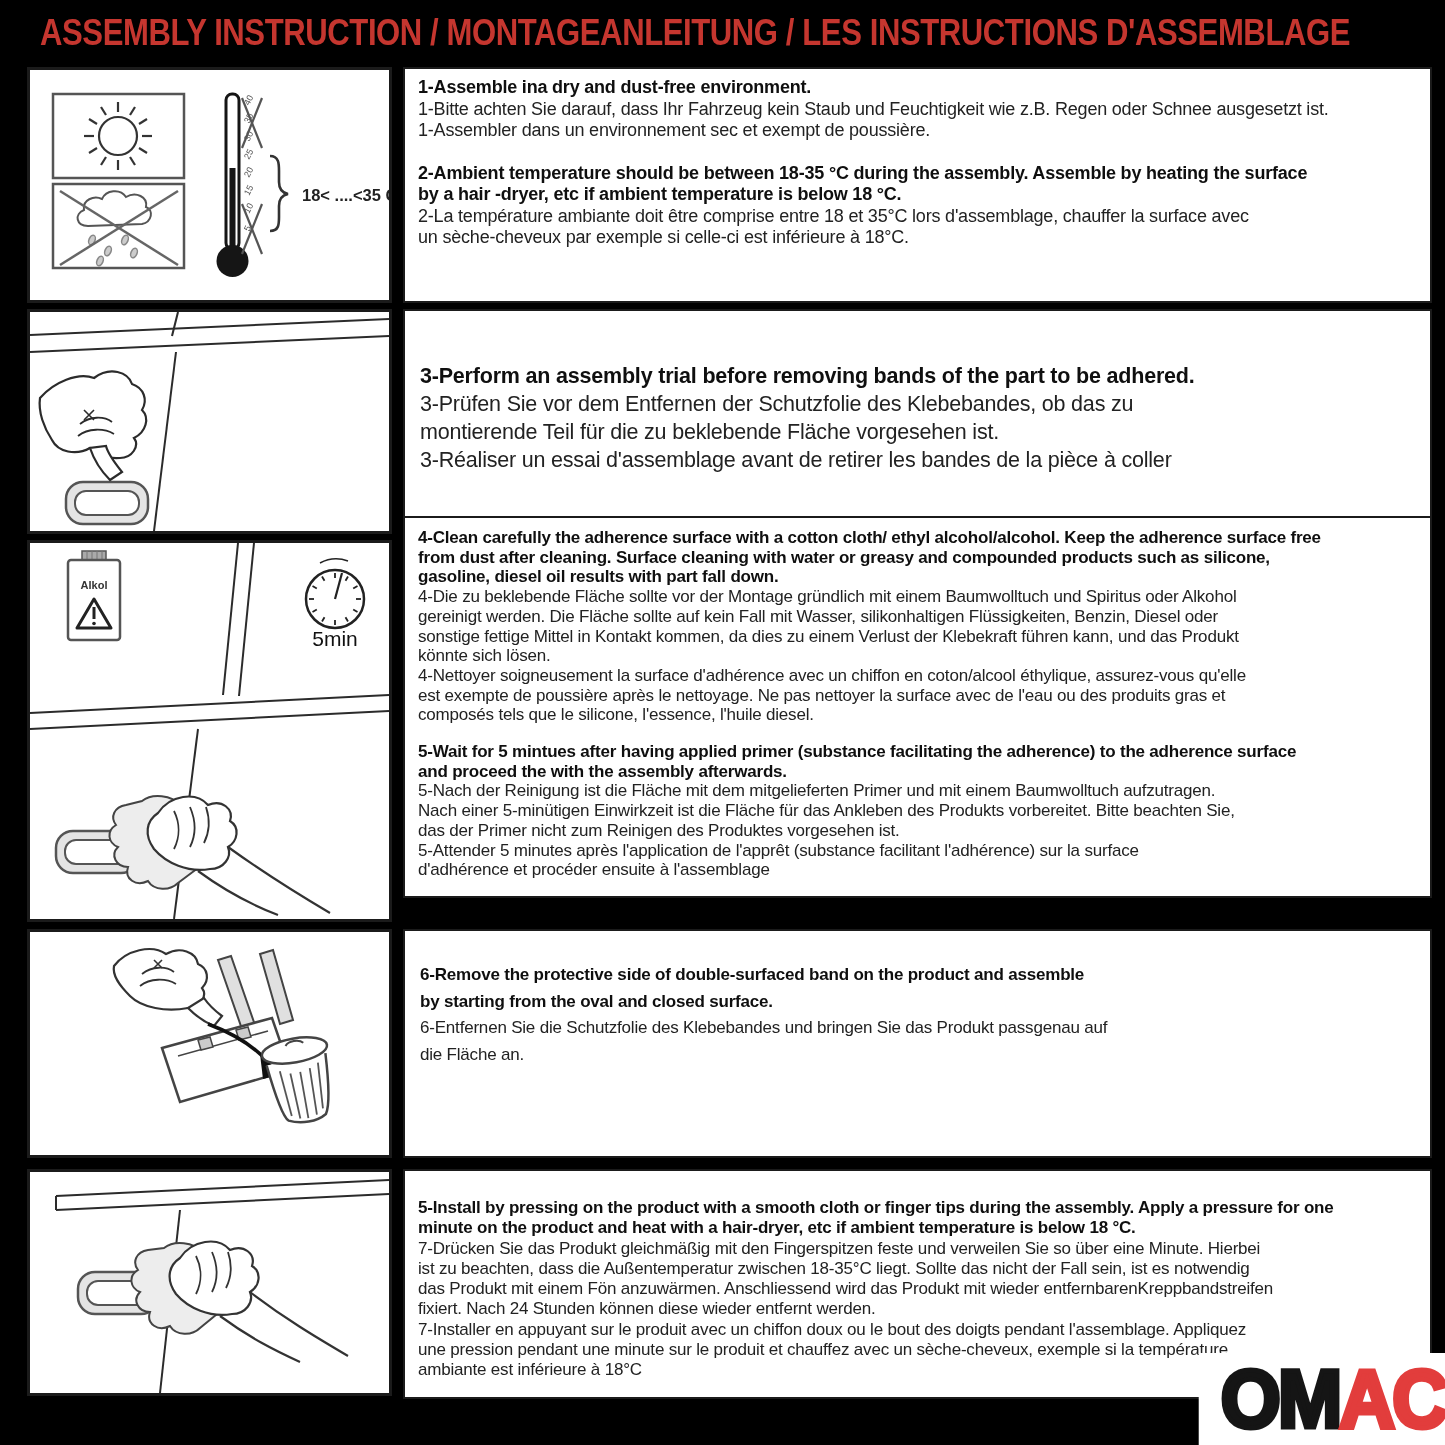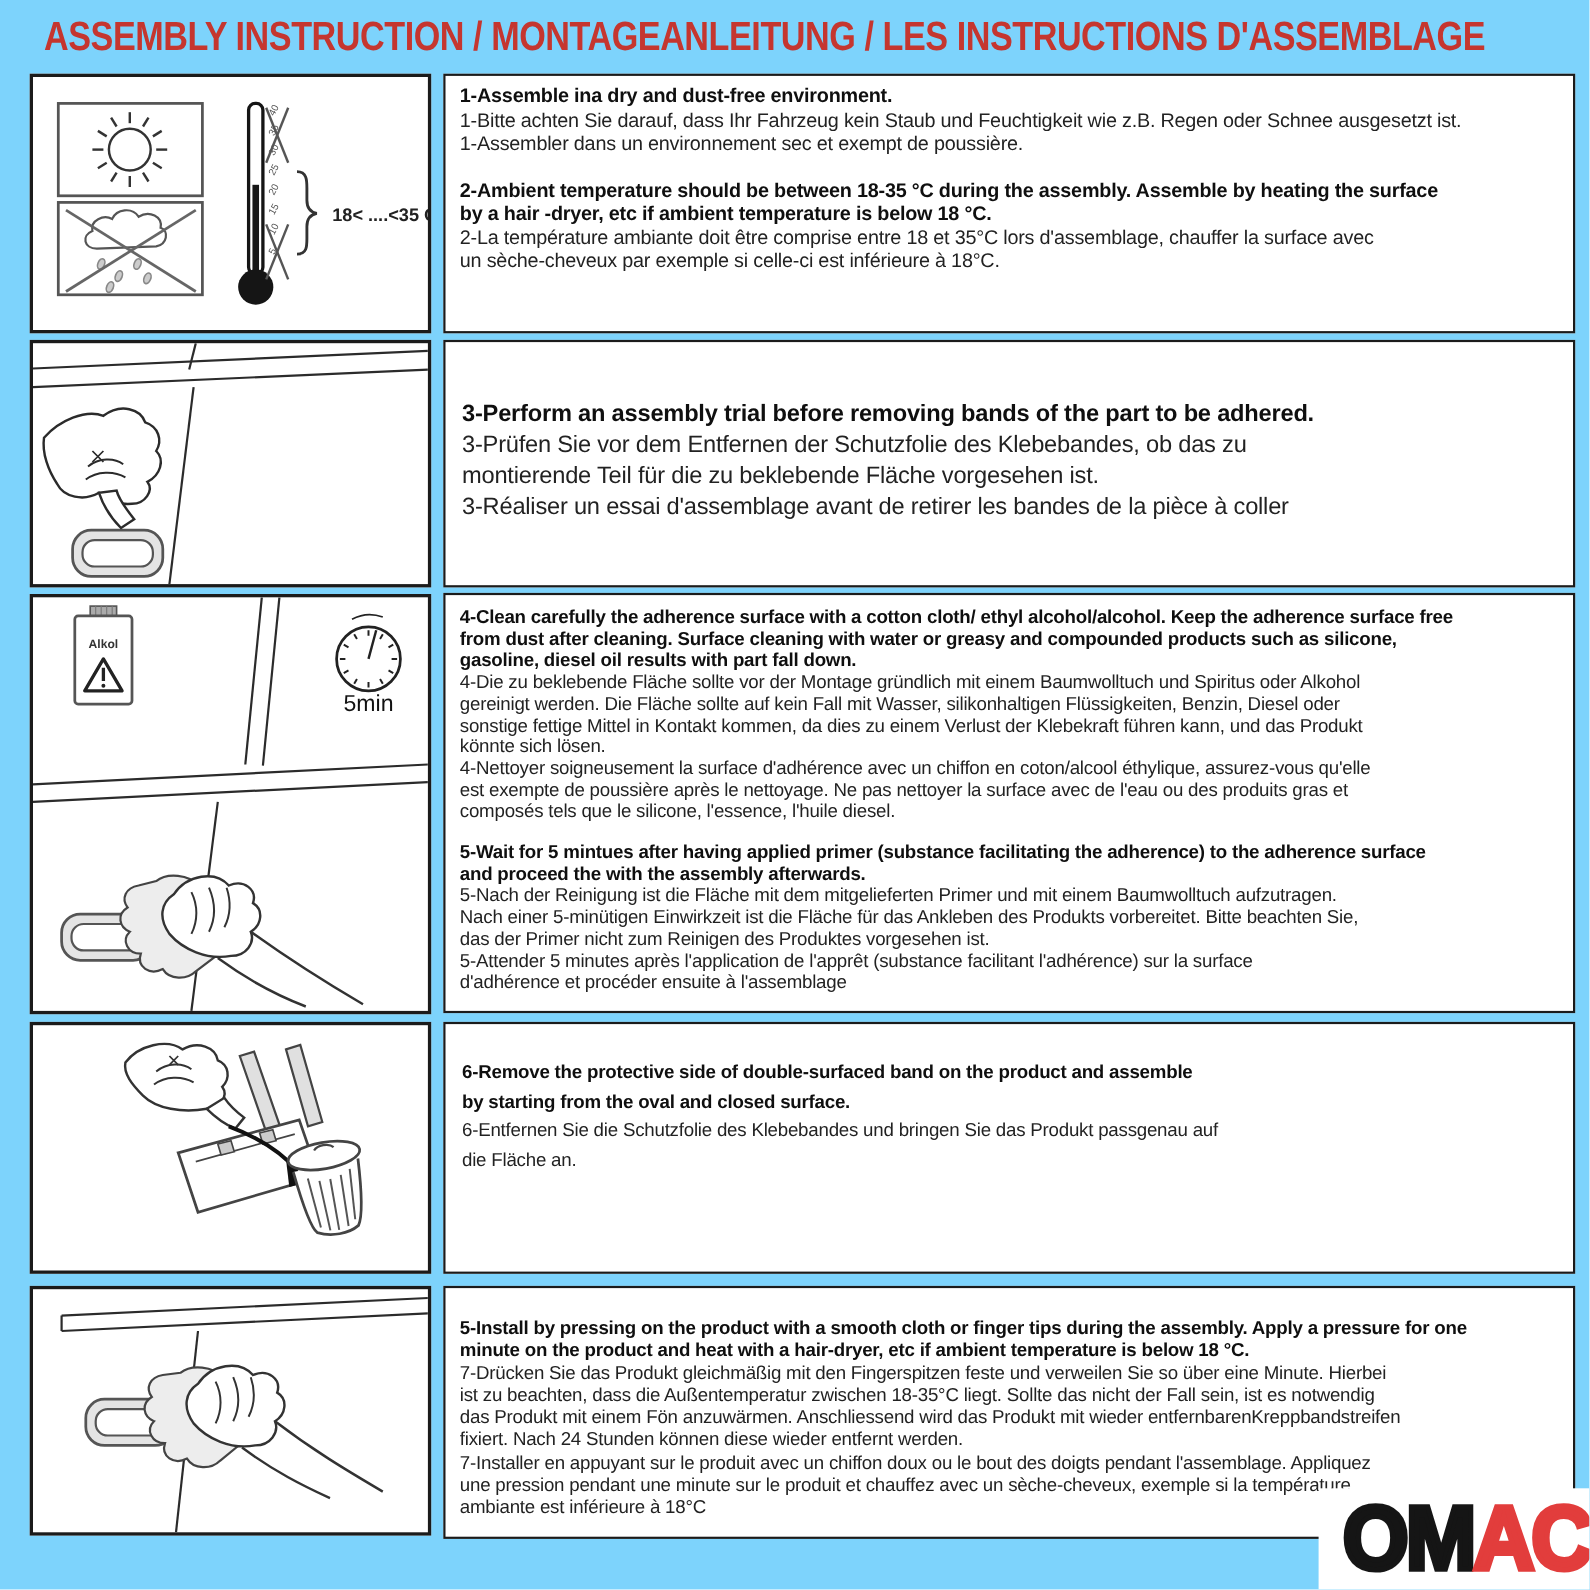--- a/index.html
+++ b/index.html
@@ -1,17 +1,17 @@
 <!DOCTYPE html>
 <html><head>
 <meta charset="utf-8">
 <style>
   html,body { margin:0; padding:0; background:#ffffff; }
   .sheet {
-    position:relative; width:1445px; height:1445px; background:#7dd3fc;
+    position:relative; width:1445px; height:1445px; background:#000000;
     font-family:"Liberation Sans", sans-serif; overflow:hidden;
   }
   .title {
     position:absolute; left:40px; top:12px;
     font-size:37px; font-weight:bold; color:#c5362f;
     letter-spacing:-0.5px; white-space:nowrap;
     transform:scaleX(0.84); transform-origin:left top;
   }
   .ibox {
     position:absolute; left:27px; width:365px;
@@ -195,21 +195,21 @@
       </g>
       <g>
         <path d="M96,262 C84,264 80,274 86,282 C76,288 78,300 88,304 C80,312 86,324 98,324 C94,336 106,344 118,338 C124,348 140,348 148,340 L172,322 C182,314 182,302 174,294 L150,262 C142,252 122,250 112,258 Z" fill="#ededed" stroke="#444" stroke-width="2"></path>
         <path d="M128,270 C140,252 166,248 178,262 C192,256 204,266 200,278 C210,284 208,298 198,304 C202,314 194,326 180,326 C158,330 136,320 124,306 C114,292 116,278 128,270 Z" fill="#fff" stroke="#333" stroke-width="2.2"></path>
         <path d="M144,268 C150,280 150,294 144,306 M160,264 C166,278 166,292 160,304 M176,264 C180,276 180,288 174,300" fill="none" stroke="#333" stroke-width="1.8"></path>
         <path d="M198,304 C234,330 266,350 300,370 M168,328 C198,350 222,362 248,372" fill="none" stroke="#333" stroke-width="2.2"></path>
       </g>
     </svg>
   </div>
 
-  <div class="tbox r3" style="top:539px;height:382px;">
+  <div class="tbox r3" style="top:516px;height:382px;">
     <p class="b">4-Clean carefully the adherence surface with a cotton cloth/ ethyl alcohol/alcohol. Keep the adherence surface free
 from dust after cleaning. Surface cleaning with water or greasy and compounded products such as silicone,
 gasoline, diesel oil results with part fall down.</p>
     <p>4-Die zu beklebende Fläche sollte vor der Montage gründlich mit einem Baumwolltuch und Spiritus oder Alkohol
 gereinigt werden. Die Fläche sollte auf kein Fall mit Wasser, silikonhaltigen Flüssigkeiten, Benzin, Diesel oder
 sonstige fettige Mittel in Kontakt kommen, da dies zu einem Verlust der Klebekraft führen kann, und das Produkt
 könnte sich lösen.</p>
     <p>4-Nettoyer soigneusement la surface d'adhérence avec un chiffon en coton/alcool éthylique, assurez-vous qu'elle
 est exempte de poussière après le nettoyage. Ne pas nettoyer la surface avec de l'eau ou des produits gras et
 composés tels que le silicone, l'essence, l'huile diesel.</p>

